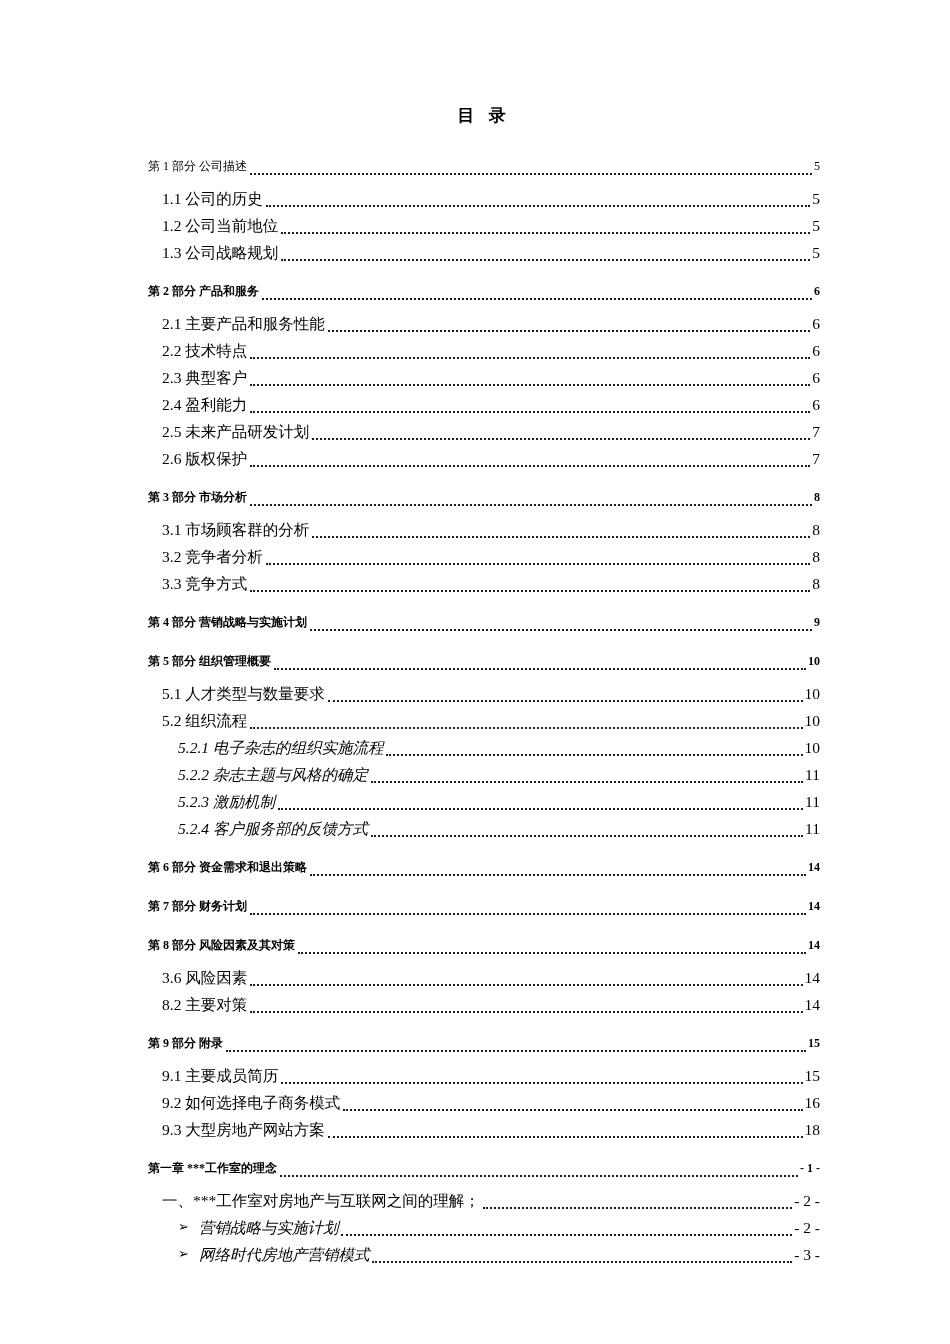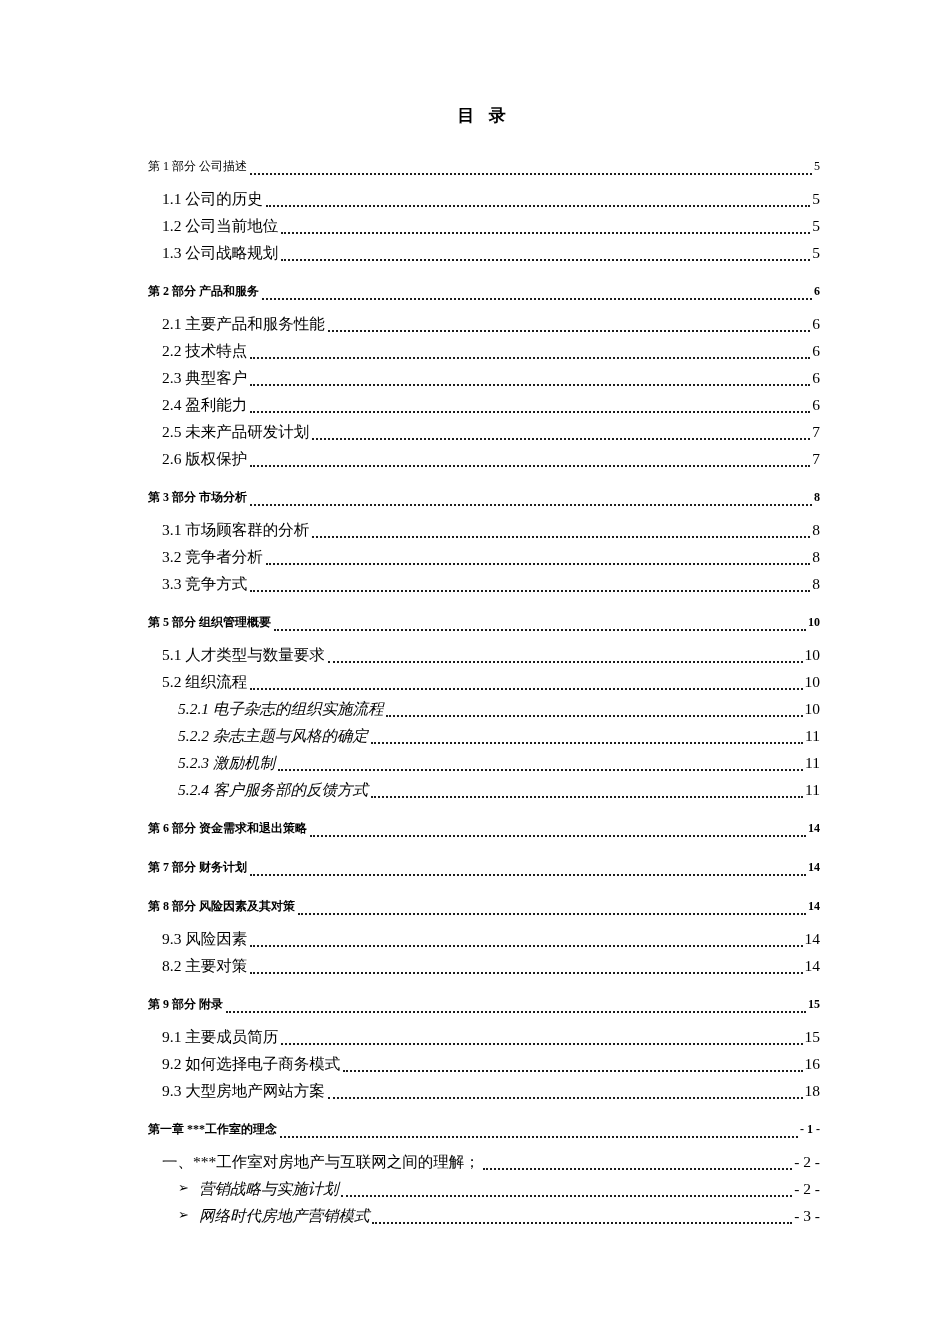--- a/index.html
+++ b/index.html
@@ -152,20 +152,26 @@
     <span class="pagenum">8</span>
   </div>
       <div class="toc-row lv1">
 
     <span class="label">3.3 竞争方式</span>
     <span class="leader"></span>
     <span class="pagenum">8</span>
   </div>
       <div class="toc-row lv0 bold">
 
+    <span class="label">第 4 部分 营销战略与实施计划</span>
+    <span class="leader"></span>
+    <span class="pagenum">9</span>
+  </div>
+      <div class="toc-row lv0 bold">
+
     <span class="label">第 5 部分 组织管理概要</span>
     <span class="leader"></span>
     <span class="pagenum">10</span>
   </div>
       <div class="toc-row lv1">
 
     <span class="label">5.1 人才类型与数量要求</span>
     <span class="leader"></span>
     <span class="pagenum">10</span>
   </div>
@@ -212,21 +218,21 @@
     <span class="pagenum">14</span>
   </div>
       <div class="toc-row lv0 bold">
 
     <span class="label">第 8 部分 风险因素及其对策</span>
     <span class="leader"></span>
     <span class="pagenum">14</span>
   </div>
       <div class="toc-row lv1">
 
-    <span class="label">9.3 风险因素</span>
+    <span class="label">3.6 风险因素</span>
     <span class="leader"></span>
     <span class="pagenum">14</span>
   </div>
       <div class="toc-row lv1">
 
     <span class="label">8.2 主要对策</span>
     <span class="leader"></span>
     <span class="pagenum">14</span>
   </div>
       <div class="toc-row lv0 bold">

